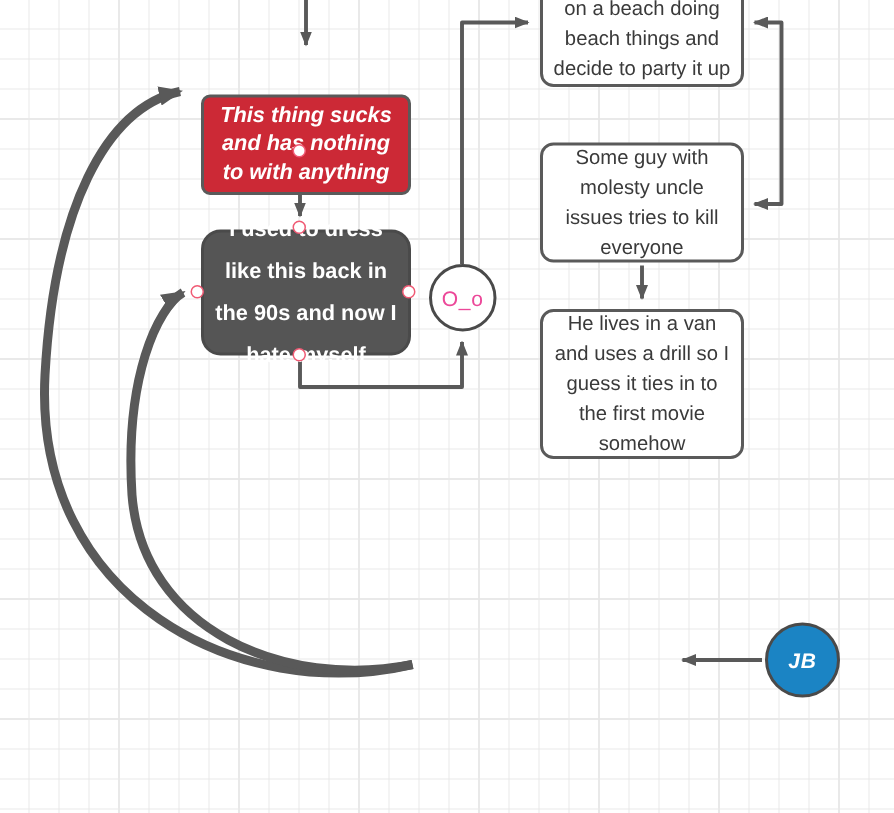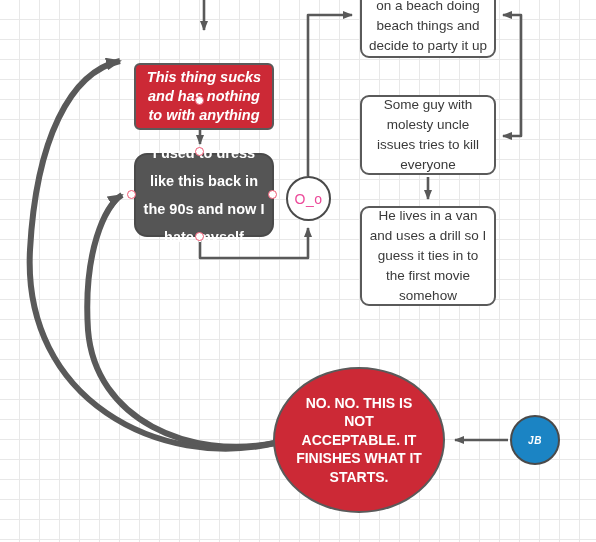--- a/index.html
+++ b/index.html
@@ -97,21 +97,21 @@
     padding: 0 18px;
   }
   
   .circle-blue {
     background: #1b84c4;
     border: 2.5px solid #4a4a4a;
     border-radius: 50%;
     color: #ffffff;
     font-weight: bold;
     font-style: italic;
-    font-size: 10px;
+    font-size: 14px;
     letter-spacing: 0.5px;
   }
   
   .port {
     position: absolute;
     width: 9px;
     height: 9px;
     box-sizing: border-box;
     border: 1.6px solid #f05a74;
     background: #ffffff;
@@ -186,26 +186,20 @@
 somehow</span>
   </div>
 
   <div class="node box-white" style="left:360px; top:95px; width:136px; height:80px;">
     <span class="node-text">Some guy with
 molesty uncle
 issues tries to kill
 everyone</span>
   </div>
 
-  <div class="node ellipse-red" style="left:273px; top:367px; width:172px; height:146px;">
-    <span class="node-text">NO. NO. THIS IS NOT
-ACCEPTABLE. IT
-FINISHES WHAT IT
-STARTS.</span>
-  </div>
 
   <div class="node circle-blue" style="left:510px; top:415px; width:50px; height:50px;">
     <span class="node-text">JB</span>
   </div>
 
   <div class="port" style="left:195px; top:96px;"></div>
   <div class="port" style="left:195px; top:147px;"></div>
   <div class="port" style="left:127px; top:190px;"></div>
   <div class="port" style="left:268px; top:190px;"></div>
   <div class="port" style="left:195px; top:232px;"></div>

